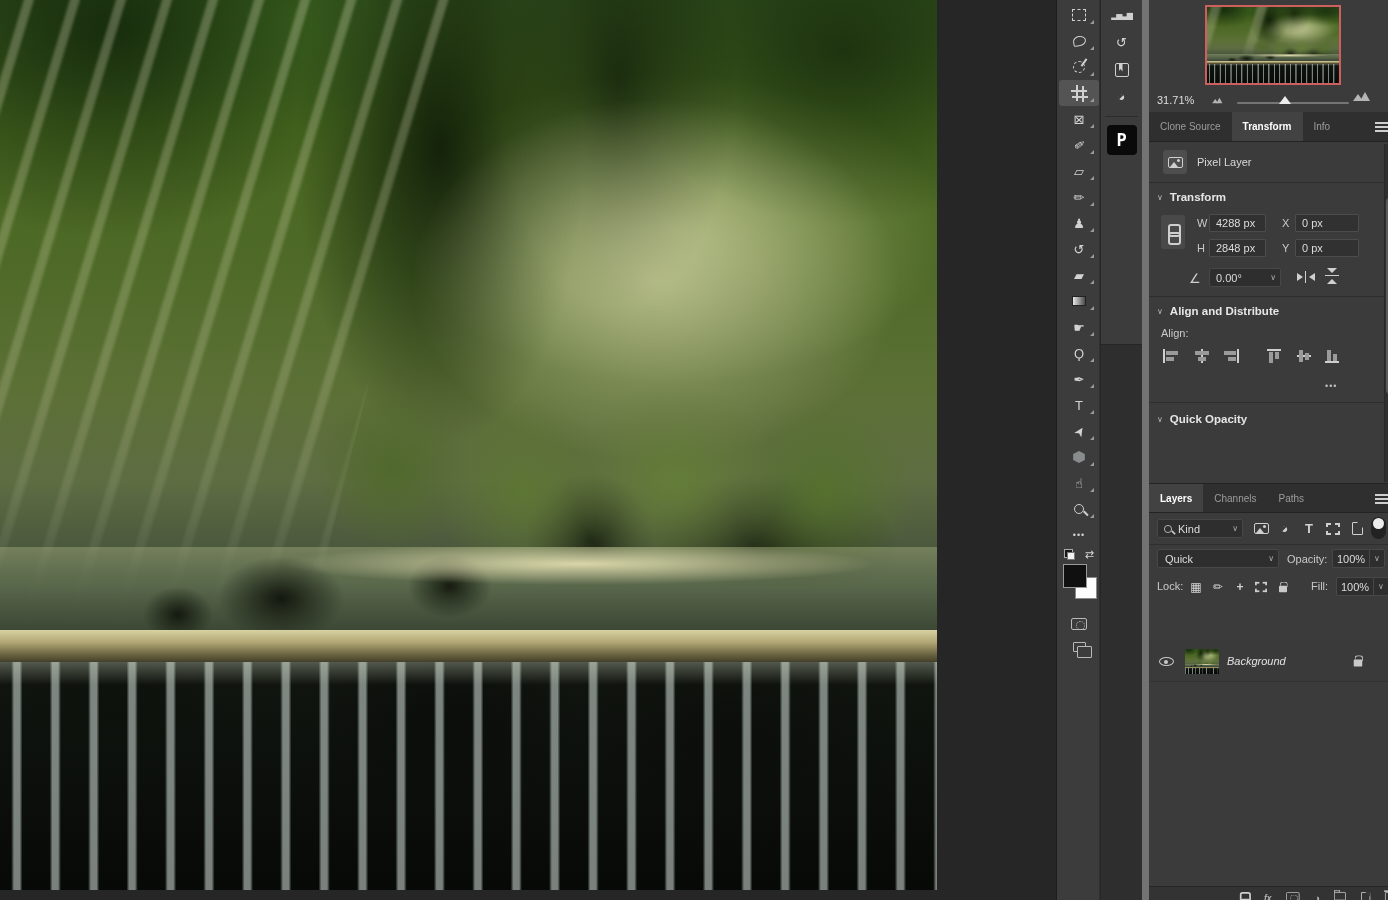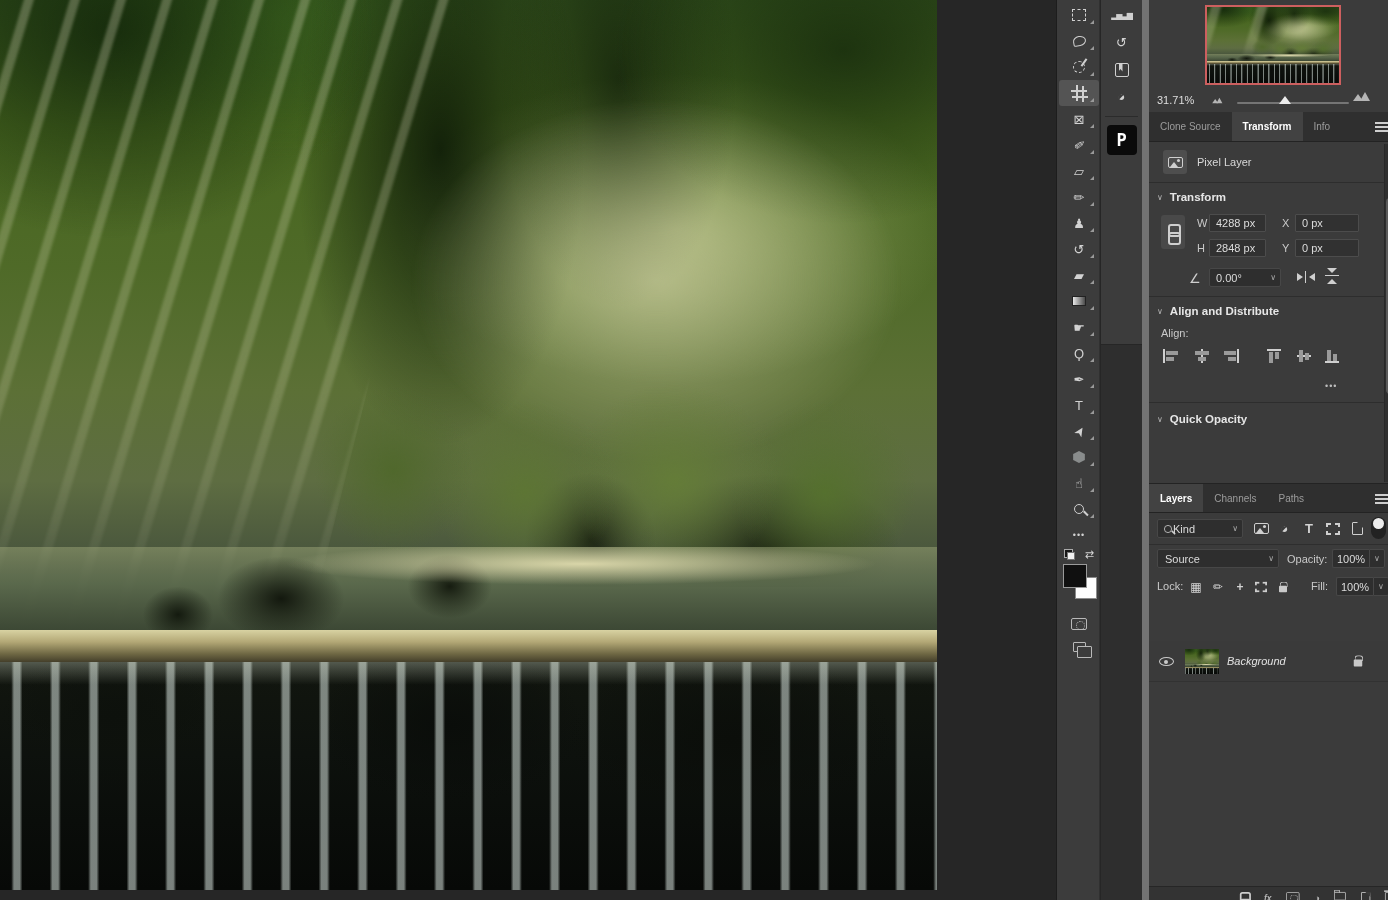--- a/index.html
+++ b/index.html
@@ -177,21 +177,21 @@
   .ai-ch{background-image:linear-gradient(#9a9a9a,#9a9a9a),linear-gradient(#9a9a9a,#9a9a9a),linear-gradient(#cfcfcf,#cfcfcf);background-position:2px 2px,5px 8px,8px 0;background-size:14px 4px,8px 4px,2px 14px}
   .ai-r{background-image:linear-gradient(#cfcfcf,#cfcfcf),linear-gradient(#9a9a9a,#9a9a9a),linear-gradient(#9a9a9a,#9a9a9a);background-position:16px 0,3px 2px,7px 8px;background-size:2px 14px,12px 4px,8px 4px}
   .ai-t{background-image:linear-gradient(#cfcfcf,#cfcfcf),linear-gradient(#9a9a9a,#9a9a9a),linear-gradient(#9a9a9a,#9a9a9a);background-position:2px 0,4px 3px,10px 3px;background-size:14px 2px,4px 11px,4px 7px}
   .ai-cv{background-image:linear-gradient(#9a9a9a,#9a9a9a),linear-gradient(#9a9a9a,#9a9a9a),linear-gradient(#cfcfcf,#cfcfcf);background-position:4px 1px,10px 4px,2px 6px;background-size:4px 12px,4px 7px,14px 2px}
   .ai-b{background-image:linear-gradient(#9a9a9a,#9a9a9a),linear-gradient(#9a9a9a,#9a9a9a),linear-gradient(#cfcfcf,#cfcfcf);background-position:4px 1px,10px 5px,2px 12px;background-size:4px 11px,4px 7px,14px 2px}
   #align-more{position:absolute;left:176px;top:84px;color:#bdbdbd;font-size:9px;letter-spacing:1px}
 
   #qa-sec{top:402px;height:81px;border-top:1px solid #2d2d2d}
 
   #filterrow{top:512px;height:33px;border-bottom:1px solid #2e2e2e}
-  #kind-box{left:8px;top:7px;width:86px;padding-left:5px;}
+  #kind-box{left:8px;top:7px;width:86px;padding-left:5px;gap:5px}
   .filt{position:absolute;top:7px;height:19px;width:20px;display:flex;align-items:center;justify-content:center;color:#dcdcdc}
   #filter-toggle{position:absolute;left:222px;top:5px;width:15px;height:22px;background:#222;border-radius:8px}
   #filter-toggle i{position:absolute;left:2px;top:1px;width:11px;height:11px;border-radius:50%;background:#ececec}
 
   #blendrow{top:545px;height:28px}
   #blend-select{left:8px;top:4px;width:122px;padding-left:7px}
   #opacity-label{position:absolute;left:138px;top:8px}
   .valbox{position:absolute;top:4px;height:19px;display:flex}
   .valbox .val{width:37px;background:#2e2e2e;border:1px solid #474747;border-right:none;border-radius:2px 0 0 2px;color:#dcdcdc;display:flex;align-items:center;justify-content:center}
   .valbox .vchev{width:16px;background:#2e2e2e;border:1px solid #474747;border-radius:0 2px 2px 0;display:flex;align-items:center;justify-content:center}
@@ -467,21 +467,21 @@
       <span class="filt" style="left:198px" data-name="filter-smart-objects-icon">
           <span class="i-page"></span>
         </span>
       <div id="filter-toggle" data-name="filtering-toggle">
           <i></i>
         </div>
     </div>
 
     <div class="sec" id="blendrow" data-name="blend-mode-row">
       <div class="combo" id="blend-select" data-name="blend-mode-dropdown">
-        <span>Source</span>
+        <span>Quick</span>
         <span class="chev" data-name="chevron-down-icon">∨</span>
       </div>
       <span class="lbl" id="opacity-label" data-name="opacity-label">Opacity:</span>
       <div class="valbox" id="opacity-box" data-name="opacity-value">
         <span class="val">100%</span>
         <span class="vchev">
             <span class="chev" data-name="chevron-down-icon">∨</span>
           </span>
       </div>
     </div>

